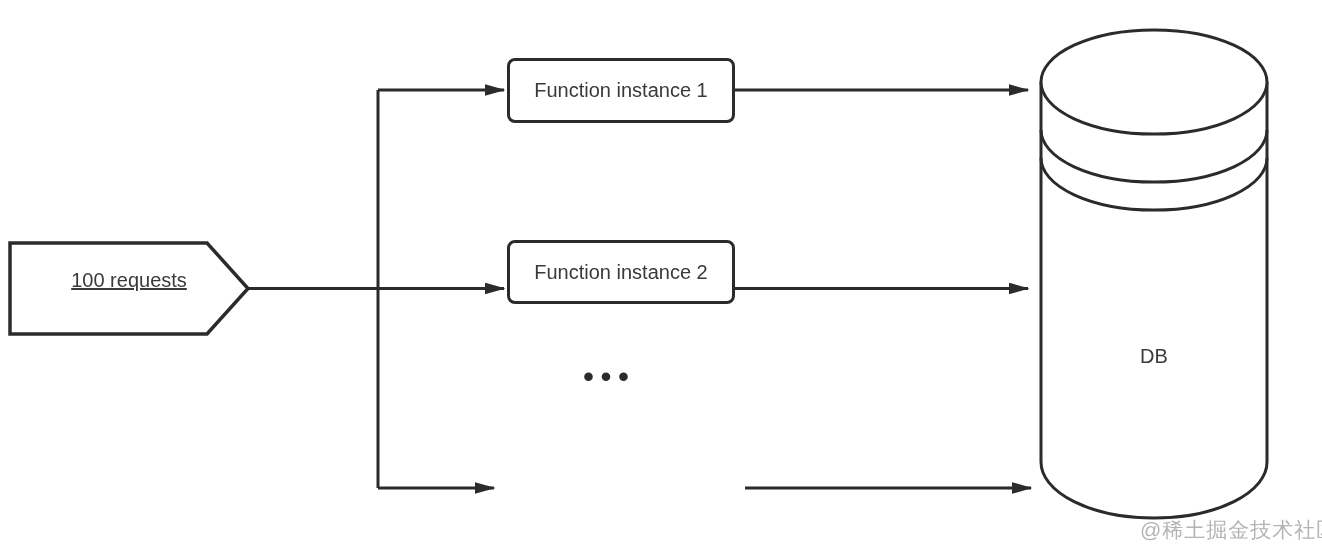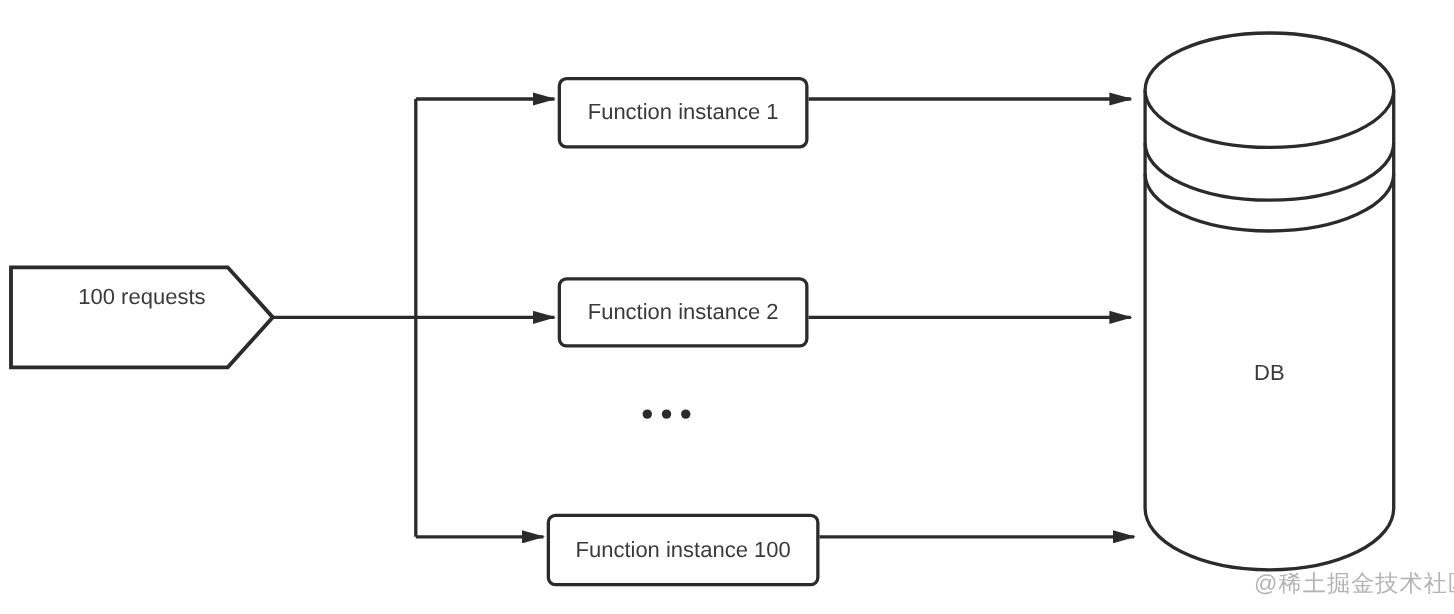--- a/index.html
+++ b/index.html
@@ -26,37 +26,36 @@
     box-sizing: border-box;
     border: 3px solid #2b2b2b;
     border-radius: 8px;
     background: #ffffff;
     display: flex;
     align-items: center;
     justify-content: center;
     font-size: 20px;
     color: #3a3a3a;
     white-space: nowrap;
-    margin-top: 12px;
   }
   .box-1 { left: 507px; top: 58px;  width: 228px; height: 65px; }
   .box-2 { left: 507px; top: 240px; width: 228px; height: 64px; }
   .box-3 { left: 497px; top: 455px; width: 248px; height: 66px; }
   .shape-label {
     position: absolute;
     display: flex;
     align-items: center;
     justify-content: center;
     font-size: 20px;
     color: #3a3a3a;
     white-space: nowrap;
     pointer-events: none;
   }
-  .source-label { left: 10px; top: 225px; width: 238px; height: 91px; }
-  .db-label     { left: 1094px; top: 317px; width: 120px; height: 44px; }
+  .source-label { left: 10px; top: 235px; width: 238px; height: 91px; text-decoration: underline; }
+  .db-label     { left: 1094px; top: 334px; width: 120px; height: 44px; }
   .ellipsis {
     position: absolute;
     left: 556px; top: 352px; width: 100px; height: 50px;
     display: flex;
     align-items: center;
     justify-content: center;
     font-size: 30px;
     font-weight: bold;
     letter-spacing: 7px;
     text-indent: 7px;
@@ -105,21 +104,18 @@
   <div class="node-box box-1">
     <span>Function instance 1</span>
   </div>
 
   <div class="node-box box-2">
     <span>Function instance 2</span>
   </div>
 
   <div class="ellipsis">•••</div>
 
-  <div class="node-box box-3">
-    <span>Function instance 100</span>
-  </div>
 
   <div class="shape-label db-label">DB</div>
 
   <div class="watermark">@稀土掘金技术社区</div>
 
 </div>
 
 </body></html>

